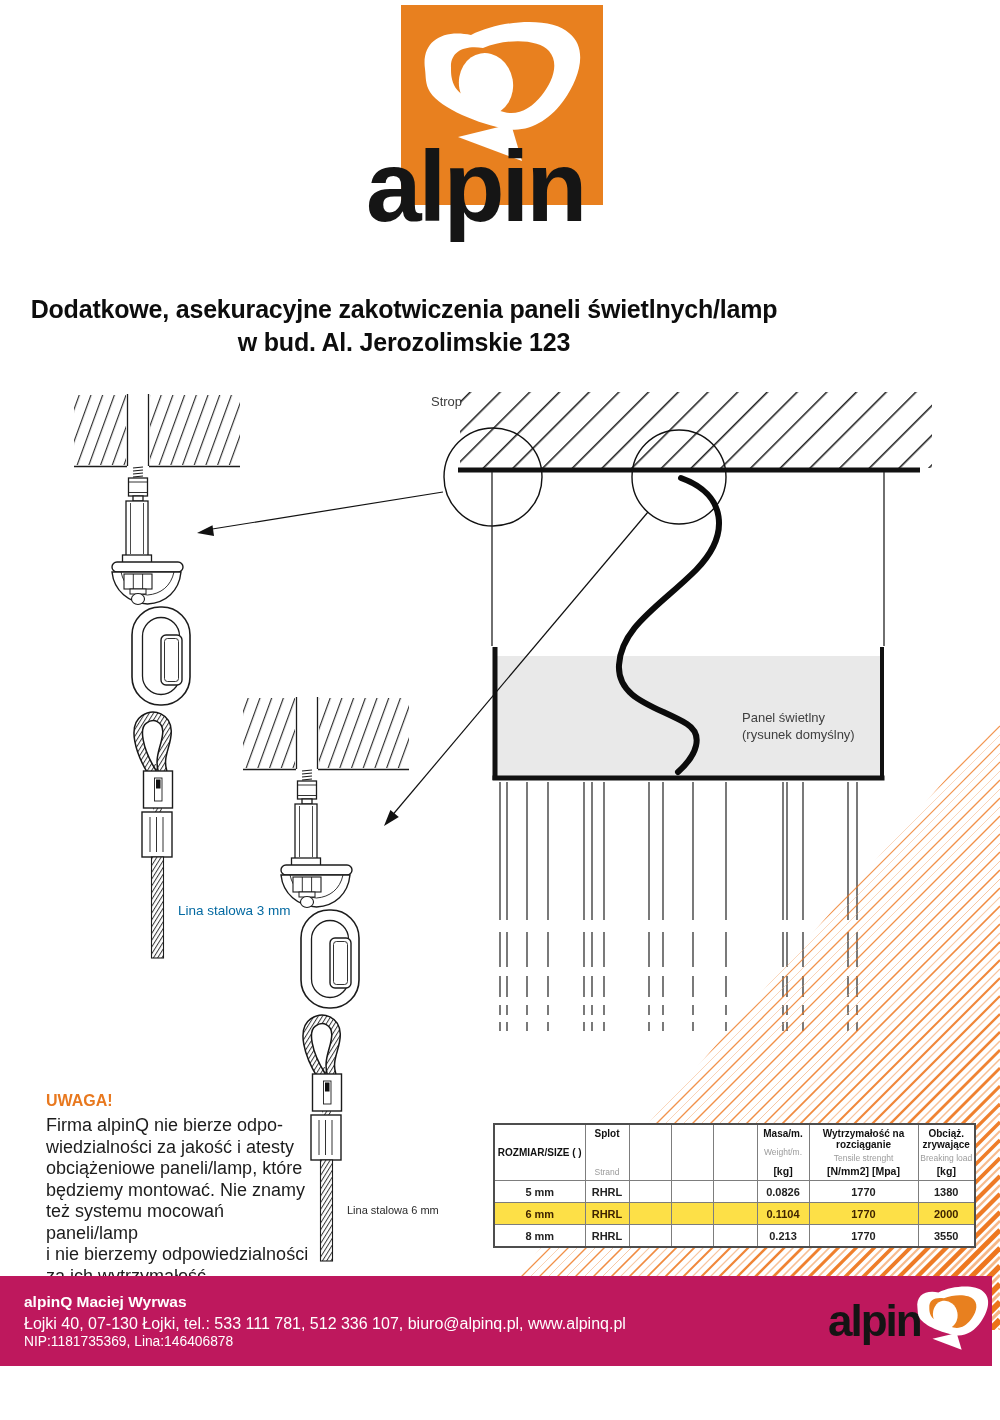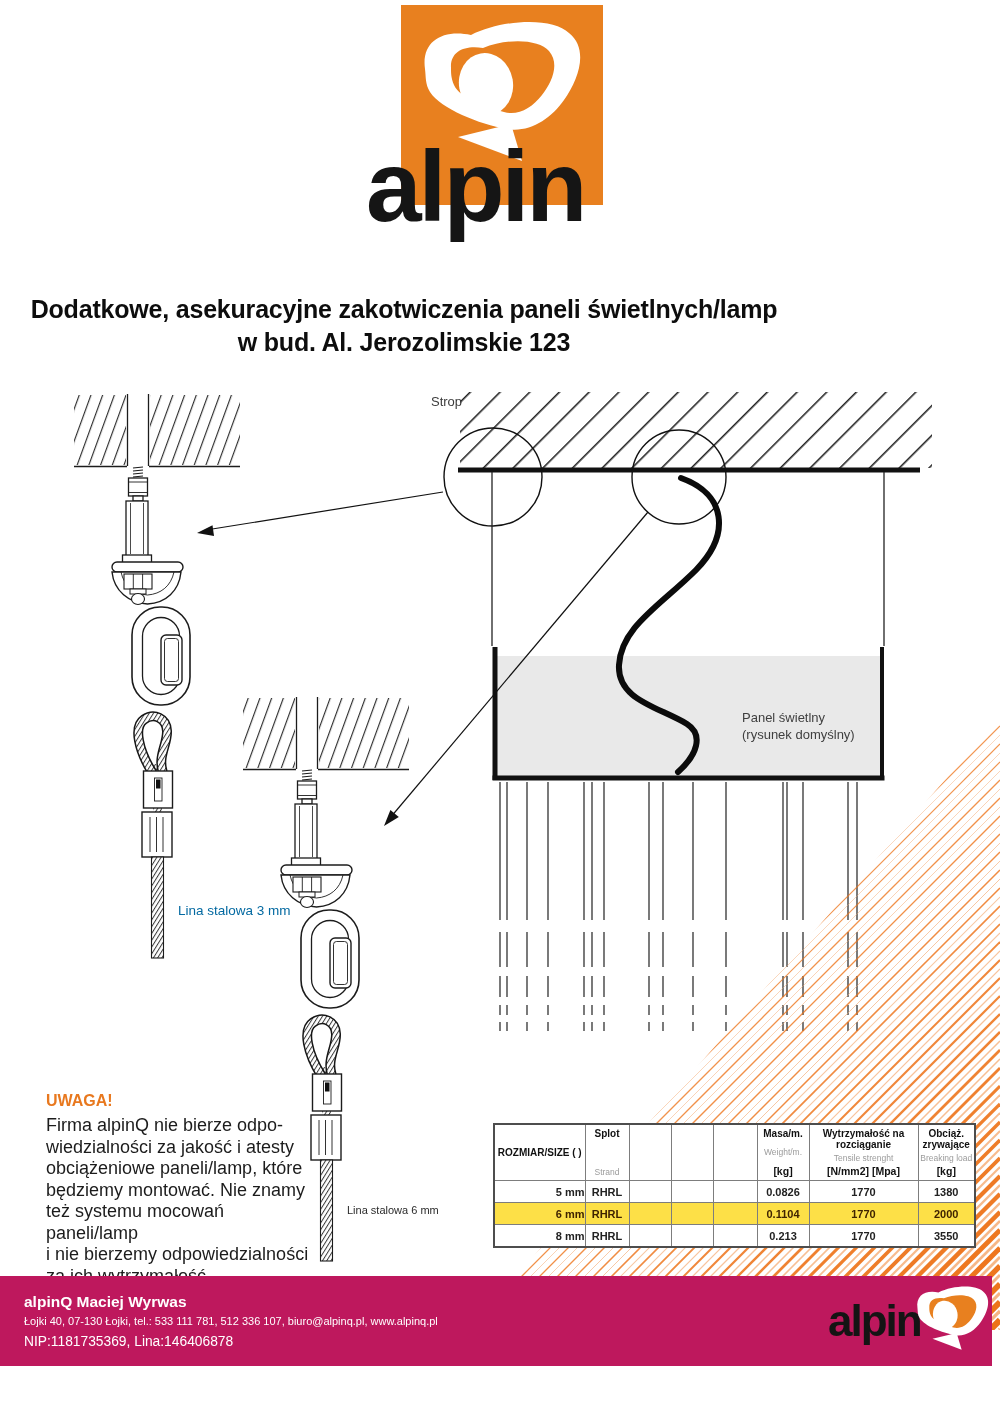--- a/index.html
+++ b/index.html
@@ -34,27 +34,27 @@
   table.specs{position:absolute;left:493px;top:1123px;width:481px;border-collapse:collapse;
               table-layout:fixed;background:#fff;border:2px solid #4d4d4d;z-index:5;}
   .specs th,.specs td{border:1px solid #7d7d7d;padding:0;text-align:center;vertical-align:middle;}
   .specs thead th{height:55px;}
   .hcell{display:flex;flex-direction:column;justify-content:space-between;height:49px;padding:3px 1px;}
   th.vc .hcell{justify-content:center;}
   .hm{font-size:10px;line-height:11px;font-weight:bold;color:#111;}
   .hs{font-size:8.5px;line-height:10px;color:#9b9b9b;font-weight:normal;}
   .hu{font-size:10.5px;font-weight:bold;color:#111;}
   .specs td{height:21px;font-size:11px;color:#222;font-weight:600;}
-  td.c-size{font-weight:bold;text-align:right;}
+  td.c-size{font-weight:bold;}
   tr.hl td{background:#fde047;color:#3f2300;}
 
   
   .footer{position:absolute;left:0;top:1276px;width:992px;height:90px;background:#be185d;color:#fff;z-index:6;}
   .f-company{position:absolute;left:24px;top:17px;font-size:15.5px;font-weight:bold;}
-  .f-addr{position:absolute;left:24px;top:39px;font-size:11px;text-align:right;}
+  .f-addr{position:absolute;left:24px;top:39px;font-size:16px;text-align:right;}
   .f-ids{position:absolute;left:24px;top:58px;font-size:13.8px;}
   .f-word{position:absolute;left:828px;top:23px;font-size:44px;font-weight:bold;color:#141414;
           letter-spacing:-2px;line-height:1;}
   .f-q{position:absolute;left:912px;top:5px;width:82px;height:72px;}
 </style>
 </head>
 <body>
 
 <div class="page">
 

